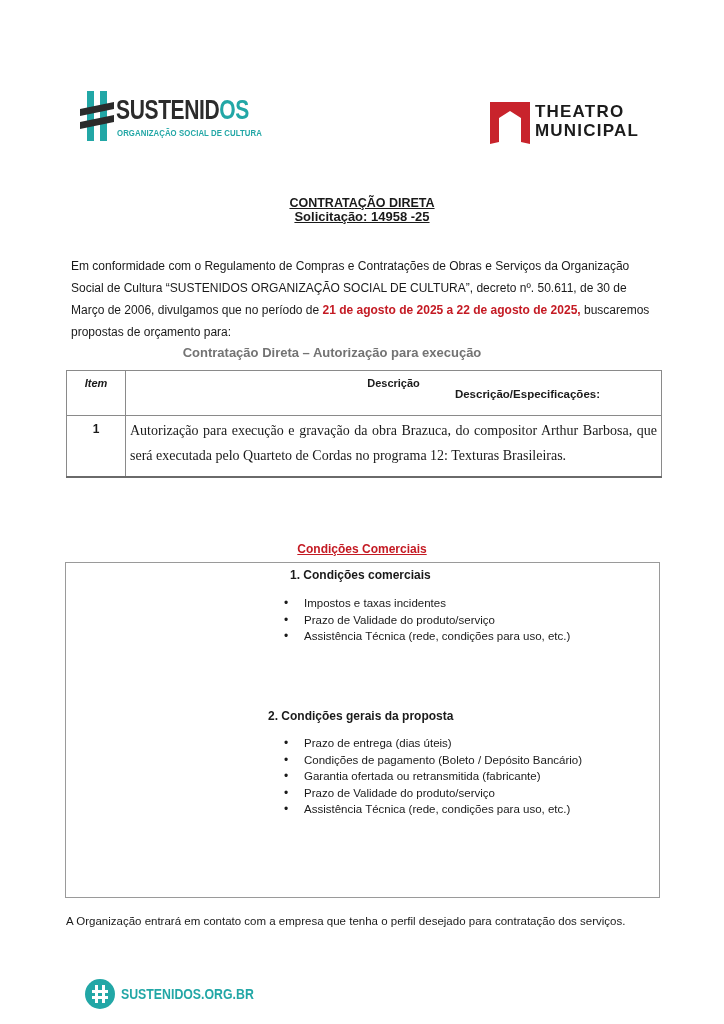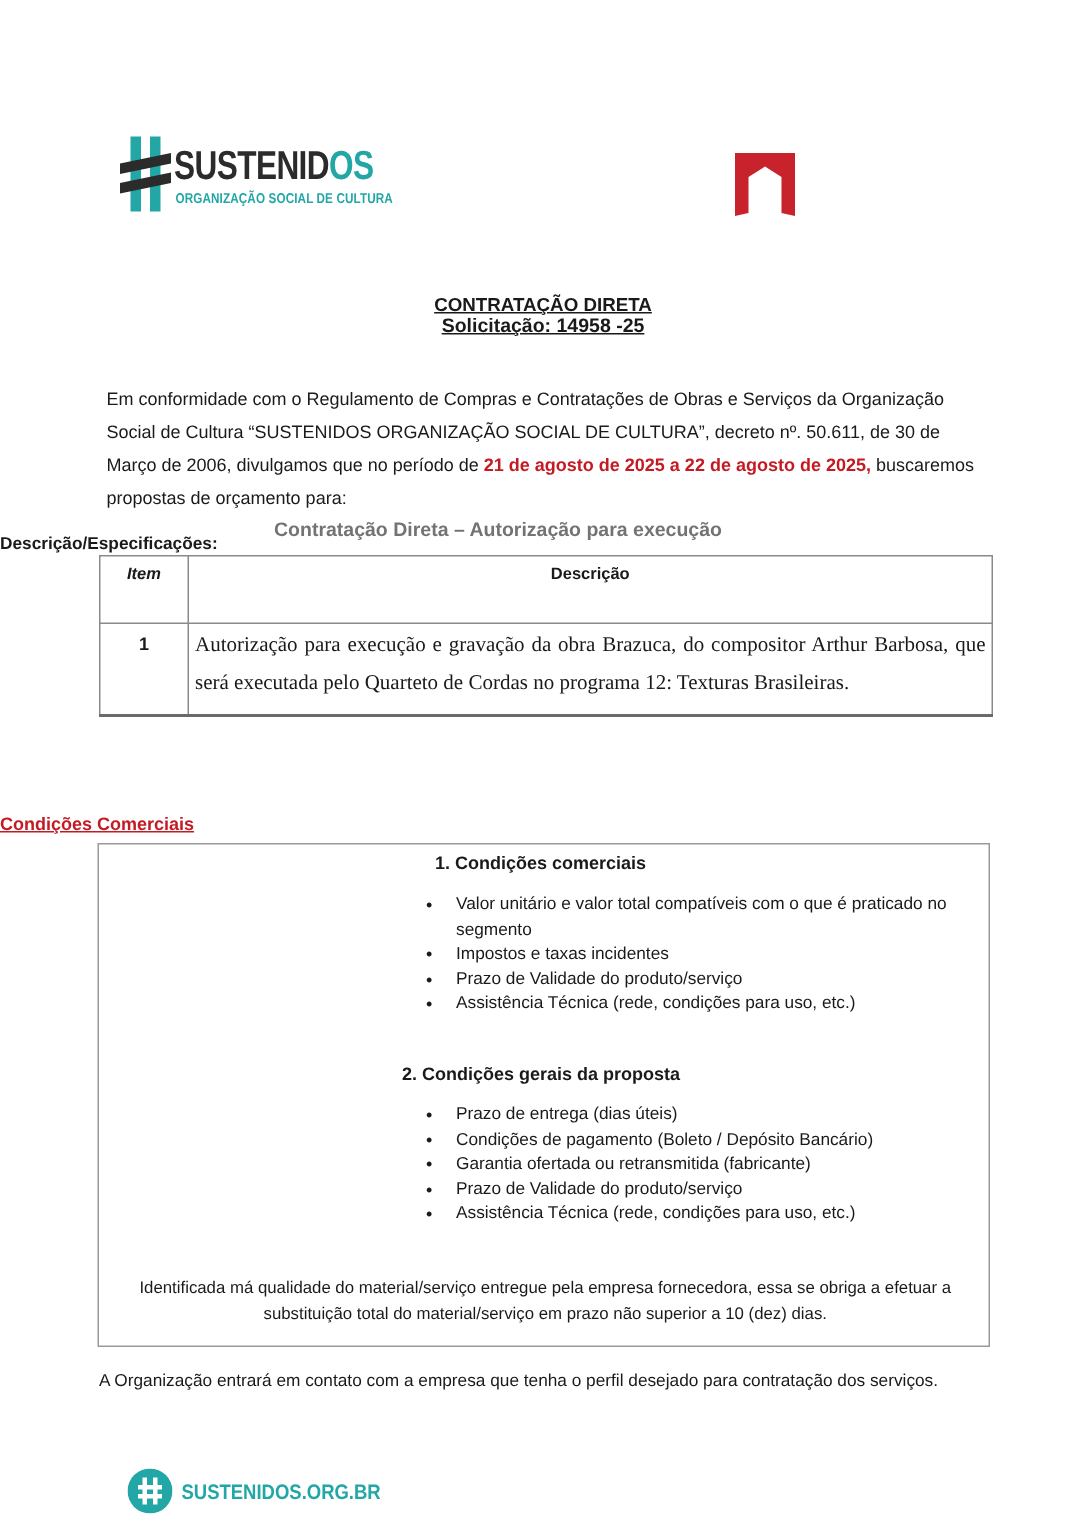--- a/index.html
+++ b/index.html
@@ -24,32 +24,32 @@
              color: #1b1b1b; letter-spacing: 1.2px; white-space: nowrap; }
 
   .title { left: 0; width: 724px; text-align: center; font-weight: bold; font-size: 12.5px; text-decoration: underline; }
   .t1 { top: 169px; }
   .t2 { top: 182px; font-size: 13px; }
 
   .intro { left: 71px; top: 228px; width: 590px; font-size: 12px; line-height: 22px; }
   .red { color: #c41a23; font-weight: bold; }
 
   .section-red { left: 0; width: 664px; text-align: center; top: 318px; color: #737373; font-weight: bold; font-size: 13px; }
-  .specs-label { left: 0; width: 600px; text-align: left; top: 330px; font-weight: bold; font-size: 11.5px; }
+  .specs-label { left: 0; width: 600px; text-align: right; top: 361px; font-weight: bold; font-size: 11.5px; }
 
   table.items { position: absolute; left: 66px; top: 370px; width: 596px; border-collapse: collapse; }
   table.items td, table.items th { border: 1px solid #8a8a8a; vertical-align: top; }
   table.items th { height: 37px; font-size: 11px; font-weight: bold; padding-top: 6px; text-align: center; }
   table.items th.c-item { width: 56px; font-style: italic; }
   table.items td.c-num { text-align: center; font-weight: bold; font-size: 12px; padding-top: 6px; }
   table.items td.c-desc { font-family: "Liberation Serif", serif; font-size: 14px; line-height: 25px;
                           text-align: justify; padding: 2px 4px 8px 4px; }
   table.items tr.body-row td { border-bottom: 2px solid #6a6a6a; }
 
-  .cc-title { left: 0; width: 724px; top: 515px; color: #c41a23; font-weight: bold; font-size: 12px; text-decoration: underline; }
+  .cc-title { left: 0; width: 724px; text-align: center; top: 515px; color: #c41a23; font-weight: bold; font-size: 12px; text-decoration: underline; }
 
   .cc-box { left: 65px; top: 535px; width: 595px; height: 336px; border: 1px solid #9a9a9a; box-sizing: border-box; padding-left: 36px; }
   .cc-h { position: absolute; font-weight: bold; font-size: 12px; }
   .cc-h1 { left: 224px; top: 5px; }
   .cc-h2 { left: 202px; top: 146px; }
   .cc-list { position: absolute; margin: 0; padding: 0; list-style: none; font-size: 11.5px; line-height: 16.5px; }
   .cc-list li { position: relative; padding-left: 20px; }
   .cc-list li::before { content: "•"; position: absolute; left: 0; top: 0; font-size: 12px; }
   .cc-list1 { left: 218px; top: 32px; width: 370px; }
   .cc-list2 { left: 218px; top: 172px; width: 370px; }
@@ -72,20 +72,24 @@
     <polygon points="0,33 34,26 34,33 0,40" fill="#2b2b2b"></polygon>
   </svg>
   <div class="sus-word"><span>SUSTENID</span><span class="teal">OS</span></div>
   <div class="sus-sub">ORGANIZAÇÃO SOCIAL DE CULTURA</div>
 </div>
 
 <div class="abs tm-logo">
   <svg class="tm-icon" width="40" height="42" viewBox="0 0 40 42">
     <path d="M0,0 H40 V42 L31,40 V16 L20,9 L9,16 V40 L0,42 Z" fill="#c8232c"></path>
   </svg>
+  <div class="tm-text">
+    <div>THEATRO</div>
+    <div>MUNICIPAL</div>
+  </div>
 </div>
 
 <div class="abs title t1">CONTRATAÇÃO DIRETA</div>
 <div class="abs title t2">Solicitação: 14958 -25</div>
 
 <div class="abs intro"><span>Em conformidade com o Regulamento de Compras e Contratações de Obras e Serviços da Organização Social de Cultura “SUSTENIDOS ORGANIZAÇÃO SOCIAL DE CULTURA”, decreto nº. 50.611, de 30 de Março de 2006, divulgamos que no período de </span><span class="red">21 de agosto de 2025 a 22 de agosto de 2025,</span><span> buscaremos propostas de orçamento para:</span></div>
 
 <div class="abs section-red">Contratação Direta – Autorização para execução</div>
 <div class="abs specs-label">Descrição/Especificações:</div>
 
@@ -100,36 +104,34 @@
     <td class="c-desc">Autorização para execução e gravação da obra Brazuca, do compositor Arthur Barbosa, que será executada pelo Quarteto de Cordas no programa 12: Texturas Brasileiras.</td>
   </tr>
 </tbody>
   </table>
 
 <div class="abs cc-title">Condições Comerciais</div>
 
 <div class="abs cc-box">
   <div class="cc-h cc-h1">1. Condições comerciais</div>
   <ul class="cc-list cc-list1">
-    <li>Valor unitário e valor total compatíveis com o que é praticado no segmento</li>
     <li>Impostos e taxas incidentes</li>
     <li>Prazo de Validade do produto/serviço</li>
     <li>Assistência Técnica (rede, condições para uso, etc.)</li>
   </ul>
 
   <div class="cc-h cc-h2">2. Condições gerais da proposta</div>
   <ul class="cc-list cc-list2">
     <li>Prazo de entrega (dias úteis)</li>
     <li>Condições de pagamento (Boleto / Depósito Bancário)</li>
     <li>Garantia ofertada ou retransmitida (fabricante)</li>
     <li>Prazo de Validade do produto/serviço</li>
     <li>Assistência Técnica (rede, condições para uso, etc.)</li>
   </ul>
 
-  <div class="cc-note">Identificada má qualidade do material/serviço entregue pela empresa fornecedora, essa se obriga a efetuar a substituição total do material/serviço em prazo não superior a 10 (dez) dias.</div>
 </div>
 
 <div class="abs closing">A Organização entrará em contato com a empresa que tenha o perfil desejado para contratação dos serviços.</div>
 
 <div class="abs footer">
   <svg width="30" height="30" viewBox="0 0 30 30">
     <circle cx="15" cy="15" r="15" fill="#22a7a6"></circle>
     <rect x="10" y="6" width="3" height="18" fill="#ffffff"></rect>
     <rect x="17" y="6" width="3" height="18" fill="#ffffff"></rect>
     <rect x="7" y="11" width="16" height="3" fill="#ffffff"></rect>

